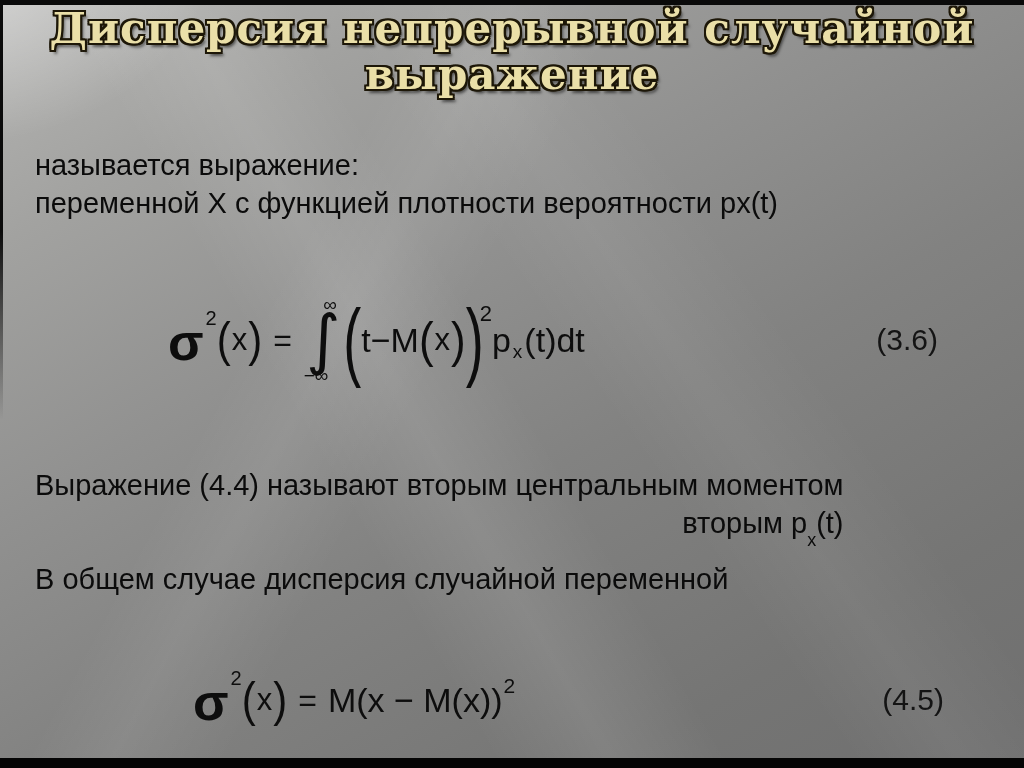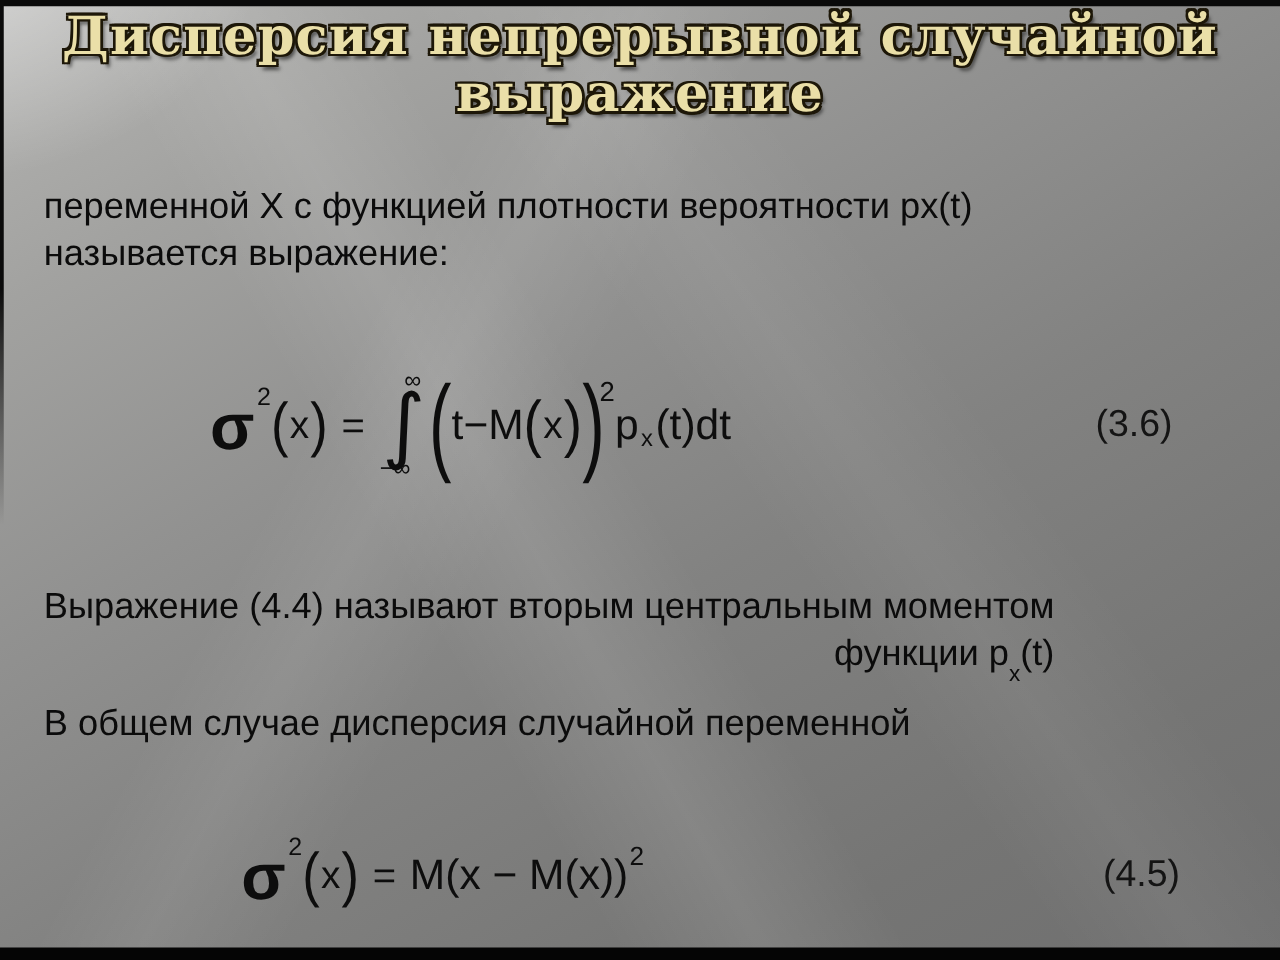--- a/index.html
+++ b/index.html
@@ -77,22 +77,22 @@
   <div class="edge top"></div>
   <div class="edge bottom"></div>
   <div class="edge left"></div>
 
   <h1 class="title">
     <span>Дисперсия непрерывной случайной</span>
     <span>выражение</span>
   </h1>
 
   <div class="para para1">
+    <div>называется выражение:</div>
     <div>переменной X с функцией плотности вероятности px(t)</div>
-    <div>называется выражение:</div>
   </div>
 
   <div class="formula-row f44">
     <div class="formula">
       <span class="sigma">σ</span>
       <span class="sigma-pow">2</span>
       <span class="thinp">(</span>
       <span class="arg-x">x</span>
       <span class="thinp">)</span>
       <span class="eq">=</span>
@@ -110,21 +110,21 @@
       <span class="pow">2</span>
       <span class="fbody">p</span>
       <span class="f-sub">x</span>
       <span class="fbody">(t)dt</span>
     </div>
     <div class="eq-label">(3.6)</div>
   </div>
 
   <div class="para para2">
     <div>Выражение (4.4) называют вторым центральным моментом</div>
-    <div><span>функции p</span><sub class="txt-sub">x</sub><span>(t)</span></div>
+    <div><span>вторым p</span><sub class="txt-sub">x</sub><span>(t)</span></div>
   </div>
 
   <div class="para para3">
     <div>В общем случае дисперсия случайной переменной</div>
   </div>
 
   <div class="formula-row f45">
     <div class="formula">
       <span class="sigma">σ</span>
       <span class="sigma-pow">2</span>

